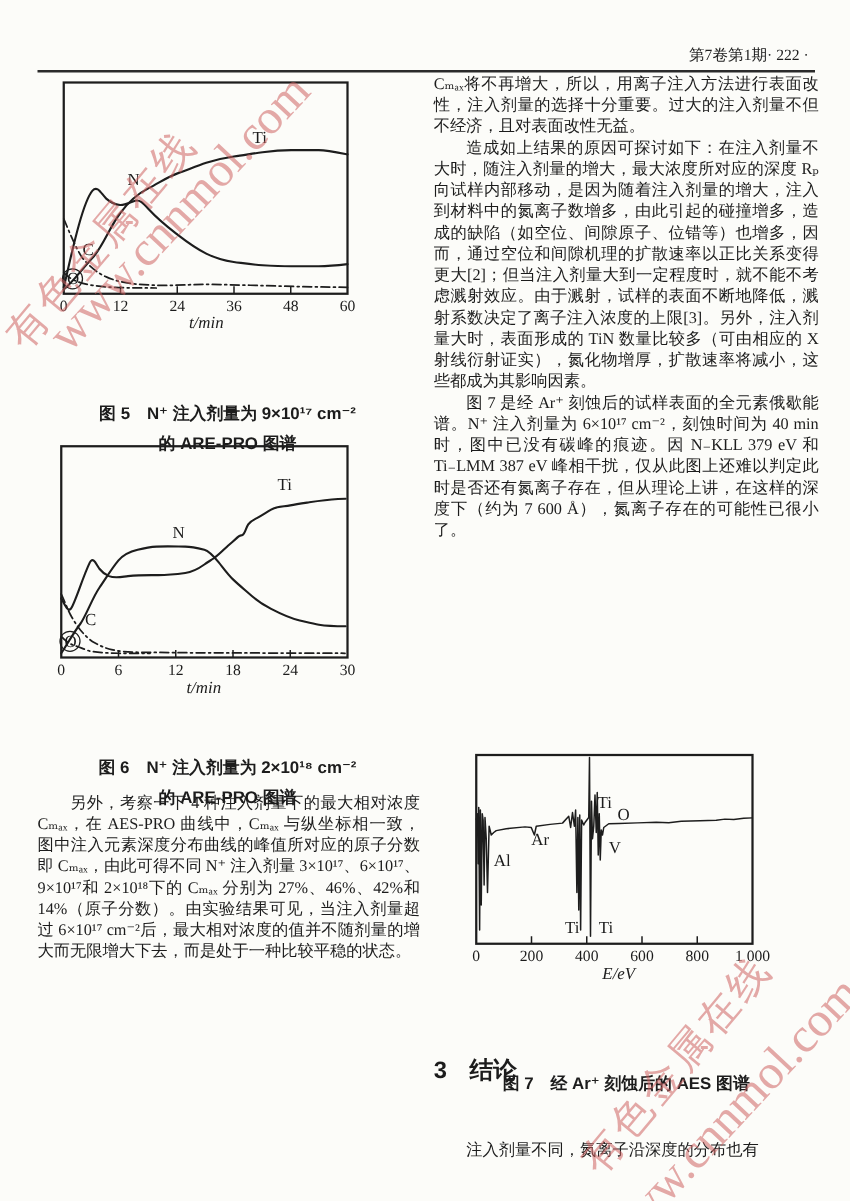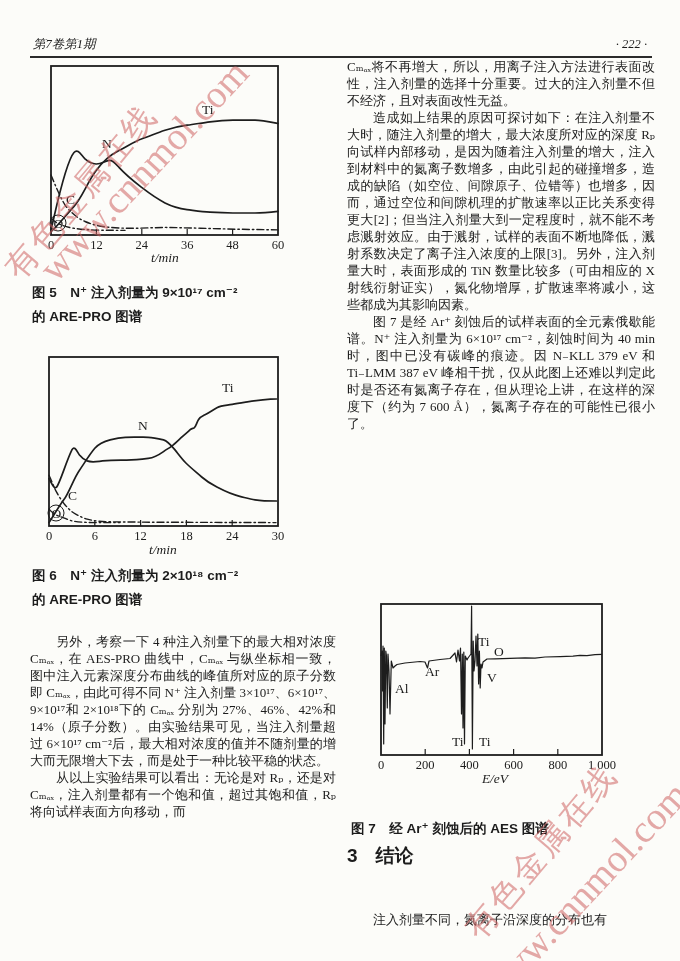--- a/index.html
+++ b/index.html
@@ -2,31 +2,31 @@
 <html><head>
 <meta charset="utf-8">
 <style>
   html,body{margin:0;padding:0;background:#e8e8e8;}
   .page{
     position:relative;width:680px;height:961px;margin:0 auto;
     background:#fcfcf9;overflow:hidden;color:#1c1c1c;
     font-family:"Liberation Serif","DejaVu Serif",serif;
   }
   
-  .hdr{position:absolute;top:36px;left:33px;width:614px;display:flex;justify-content:space-between;align-items:baseline;font-size:12.5px;font-style:italic;}
+  .hdr{position:absolute;top:36px;left:33px;width:614px;display:flex;justify-content:flex-end;align-items:baseline;font-size:12.5px;}
   .hdr-rule{position:absolute;top:56px;left:30px;width:622px;border-top:2.2px solid #2b2b2b;}
   
   .tcol p{margin:0;font-size:13px;line-height:17px;text-align:justify;}
   .tcol p.indent{text-indent:2em;}
   .left-text{position:absolute;left:30px;top:633px;width:306px;}
   .right-text{position:absolute;left:347px;top:58px;width:308px;}
   
   .figcap{
-    position:absolute;width:300px;font-weight:bold;
-    font-size:13.5px;line-height:24px;font-family:"Liberation Sans","DejaVu Sans",sans-serif;
+    position:absolute;width:300px;text-align:center;font-weight:bold;
+    font-size:13.5px;line-height:24px;font-family:"Liberation Sans","DejaVu Sans",sans-serif;margin-top:38px;
   }
   .cap5{left:32px;top:281px;}
   .cap6{left:32px;top:564px;}
   .cap7{left:351px;top:817px;width:300px;}
   
   svg.chart{position:absolute;}
   .fig5{left:30px;top:62px;}
   .fig6{left:30px;top:350px;}
   .fig7{left:375px;top:596px;}
   svg .frame{fill:none;stroke:#1d1d1d;stroke-width:1.8;}
@@ -135,21 +135,20 @@
     </g>
     <text class="axislabel" x="133" y="204">t/min</text>
   </svg>
   <div class="figcap cap6">
     <div>图 6　N⁺ 注入剂量为 2×10¹⁸ cm⁻²</div>
     <div>的 ARE-PRO 图谱</div>
   </div>
 
   <div class="tcol left-text">
     <p class="indent">另外，考察一下 4 种注入剂量下的最大相对浓度 Cₘₐₓ，在 AES-PRO 曲线中，Cₘₐₓ 与纵坐标相一致，图中注入元素深度分布曲线的峰值所对应的原子分数即 Cₘₐₓ，由此可得不同 N⁺ 注入剂量 3×10¹⁷、6×10¹⁷、9×10¹⁷和 2×10¹⁸下的 Cₘₐₓ 分别为 27%、46%、42%和 14%（原子分数）。由实验结果可见，当注入剂量超过 6×10¹⁷ cm⁻²后，最大相对浓度的值并不随剂量的增大而无限增大下去，而是处于一种比较平稳的状态。</p>
-    <p class="indent">从以上实验结果可以看出：无论是对 Rₚ，还是对 Cₘₐₓ，注入剂量都有一个饱和值，超过其饱和值，Rₚ 将向试样表面方向移动，而</p>
   </div>
 
   <div class="tcol right-text">
     <p>Cₘₐₓ将不再增大，所以，用离子注入方法进行表面改性，注入剂量的选择十分重要。过大的注入剂量不但不经济，且对表面改性无益。</p>
     <p class="indent">造成如上结果的原因可探讨如下：在注入剂量不大时，随注入剂量的增大，最大浓度所对应的深度 Rₚ 向试样内部移动，是因为随着注入剂量的增大，注入到材料中的氮离子数增多，由此引起的碰撞增多，造成的缺陷（如空位、间隙原子、位错等）也增多，因而，通过空位和间隙机理的扩散速率以正比关系变得更大[2]；但当注入剂量大到一定程度时，就不能不考虑溅射效应。由于溅射，试样的表面不断地降低，溅射系数决定了离子注入浓度的上限[3]。另外，注入剂量大时，表面形成的 TiN 数量比较多（可由相应的 X 射线衍射证实），氮化物增厚，扩散速率将减小，这些都成为其影响因素。</p>
     <p class="indent">图 7 是经 Ar⁺ 刻蚀后的试样表面的全元素俄歇能谱。N⁺ 注入剂量为 6×10¹⁷ cm⁻²，刻蚀时间为 40 min 时，图中已没有碳峰的痕迹。因 N₋KLL 379 eV 和 Ti₋LMM 387 eV 峰相干扰，仅从此图上还难以判定此时是否还有氮离子存在，但从理论上讲，在这样的深度下（约为 7 600 Å），氮离子存在的可能性已很小了。</p>
   </div>
 
   <svg class="chart fig7" width="280" height="192" viewBox="0 0 280 192">
     <rect class="frame" x="6" y="8" width="221" height="151"></rect>

